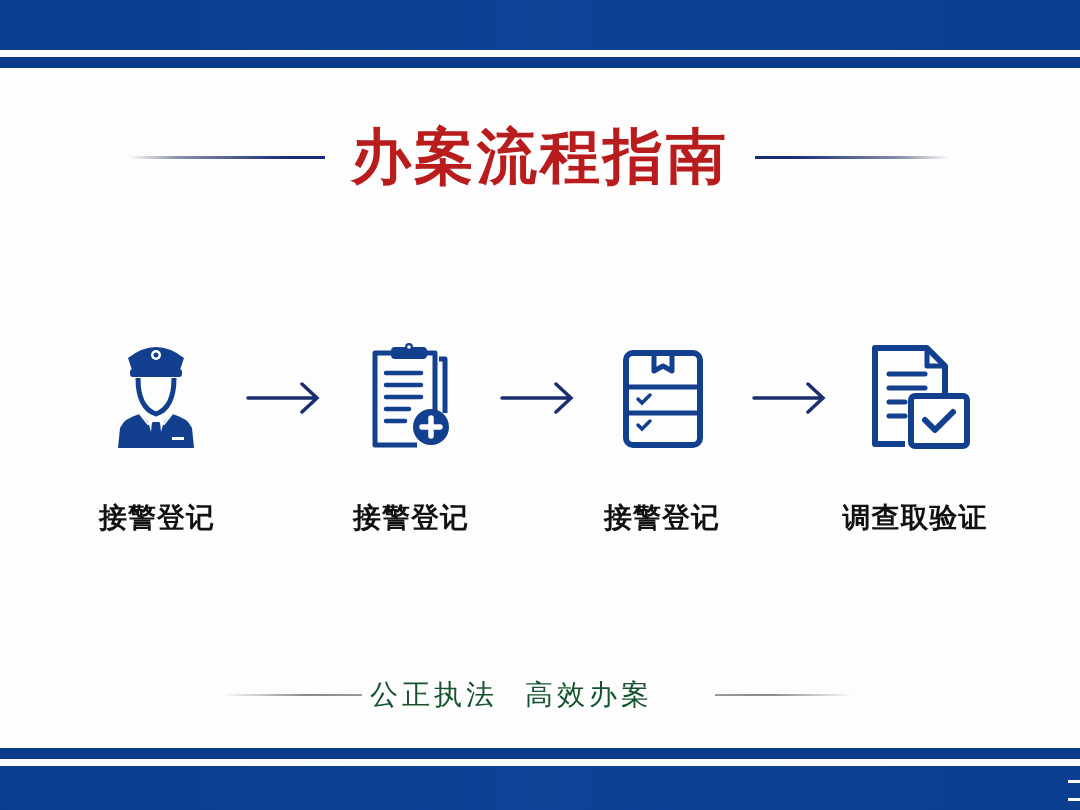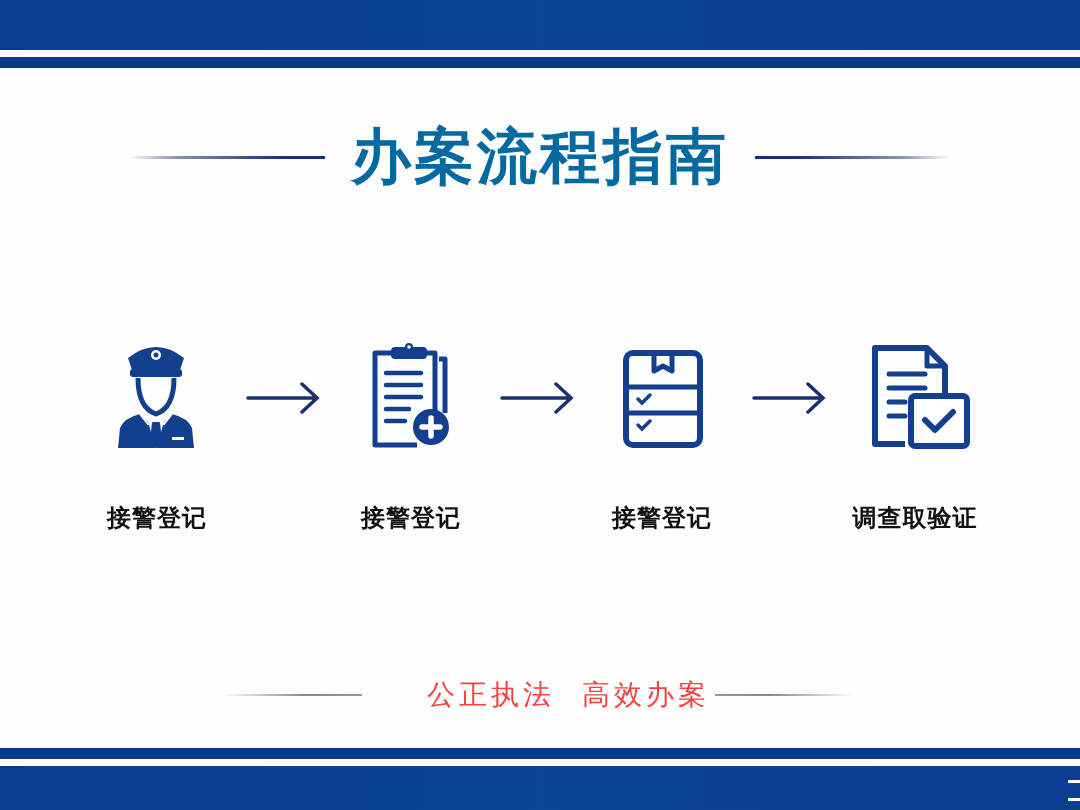--- a/index.html
+++ b/index.html
@@ -4,30 +4,30 @@
 <style>
   html,body{margin:0;padding:0;}
   body{width:1080px;height:810px;position:relative;overflow:hidden;background:#fdfdfd;font-family:"DejaVu Sans","Liberation Sans",sans-serif;}
   .band{position:absolute;left:0;width:1080px;}
   .top-main{top:0;height:50px;background:linear-gradient(90deg,#0a3d8f,#0c4396 50%,#0b3e90);}
   .top-thin{top:57px;height:11px;background:#0a3a8a;}
   .bot-thin{top:748px;height:11px;background:#0a3a8a;}
   .bot-main{top:766px;height:44px;background:linear-gradient(90deg,#0a3d8f,#0c4396 50%,#0b3e90);}
   .edge-dash{position:absolute;right:0;width:12px;height:3px;background:#fff;}
   .title-wrap{position:absolute;top:118px;left:0;width:1080px;height:76px;}
-  .title{position:absolute;left:340px;top:0;width:400px;text-align:center;font-size:60px;font-weight:bold;color:#0369a1;letter-spacing:3px;line-height:76px;}
+  .title{position:absolute;left:340px;top:0;width:400px;text-align:center;font-size:60px;font-weight:bold;color:#b91c1c;letter-spacing:3px;line-height:76px;}
   .tline{position:absolute;top:38px;height:3px;}
   .tline.left{left:128px;width:197px;background:linear-gradient(90deg,rgba(26,43,120,0),#8a93a8 25%,#1a2b78 80%);}
   .tline.right{left:755px;width:195px;background:linear-gradient(90deg,#1a2b78 20%,#8a93a8 75%,rgba(26,43,120,0));}
   .step{position:absolute;top:338px;width:200px;}
   .step .icon{position:absolute;top:0;width:110px;height:116px;}
-  .step .label{position:absolute;top:160px;left:0;width:200px;text-align:center;font-size:24px;font-weight:bold;color:#111;letter-spacing:1px;line-height:40px;}
+  .step .label{position:absolute;top:160px;left:0;width:200px;text-align:center;font-size:28px;font-weight:bold;color:#111;letter-spacing:1px;line-height:40px;}
   .arrow{position:absolute;top:382px;width:74px;height:32px;}
   .slogan-wrap{position:absolute;top:672px;left:0;width:1080px;height:46px;}
-  .slogan{position:absolute;left:370px;width:340px;text-align:right;font-size:28px;color:#ef4444;letter-spacing:4px;line-height:46px;word-spacing:14px;}
+  .slogan{position:absolute;left:370px;width:340px;text-align:left;font-size:28px;color:#14532d;letter-spacing:4px;line-height:46px;word-spacing:14px;}
   .sline{position:absolute;top:22px;height:2px;}
   .sline.left{left:222px;width:140px;background:linear-gradient(90deg,rgba(120,120,120,0),#888 60%,#999);}
   .sline.right{left:715px;width:138px;background:linear-gradient(90deg,#999,#888 40%,rgba(120,120,120,0));}
 </style>
 </head>
 <body>
 
 <div class="band top-main"></div>
 <div class="band top-thin"></div>
 

